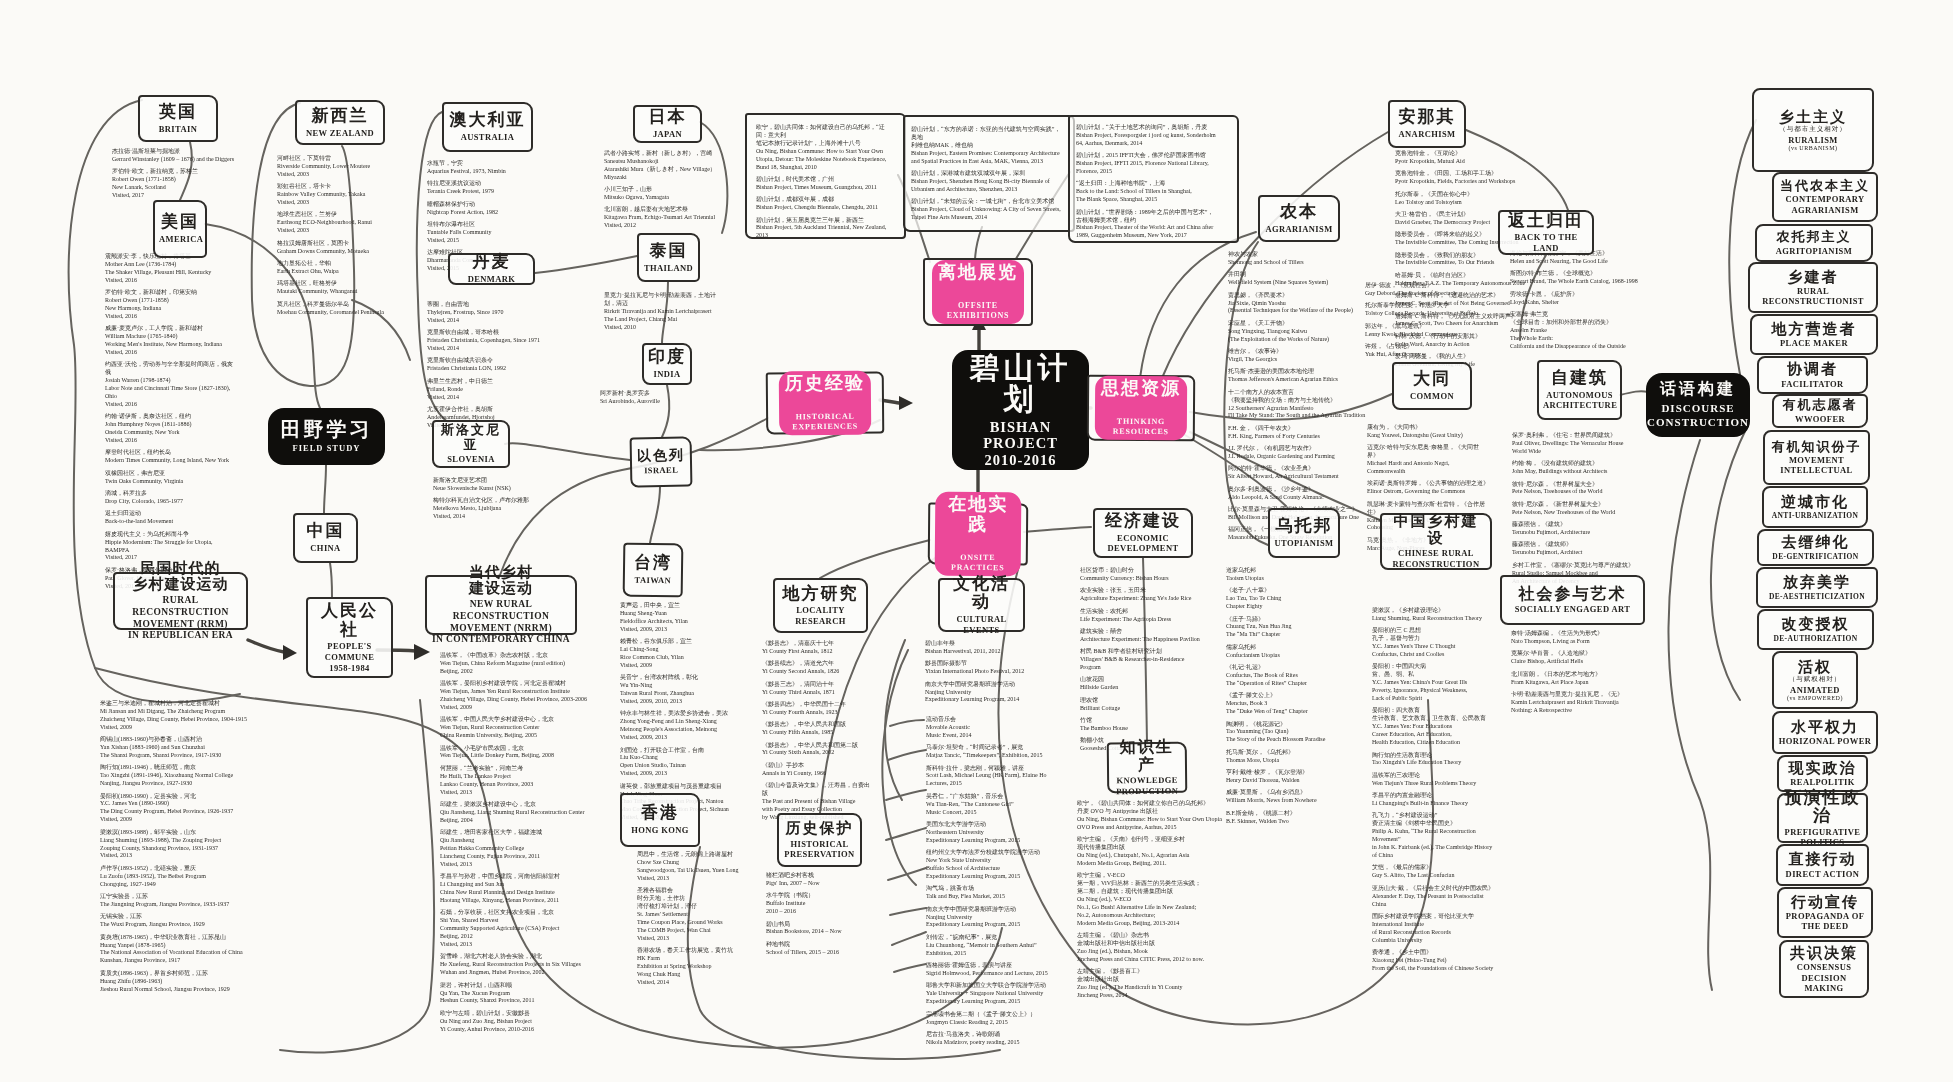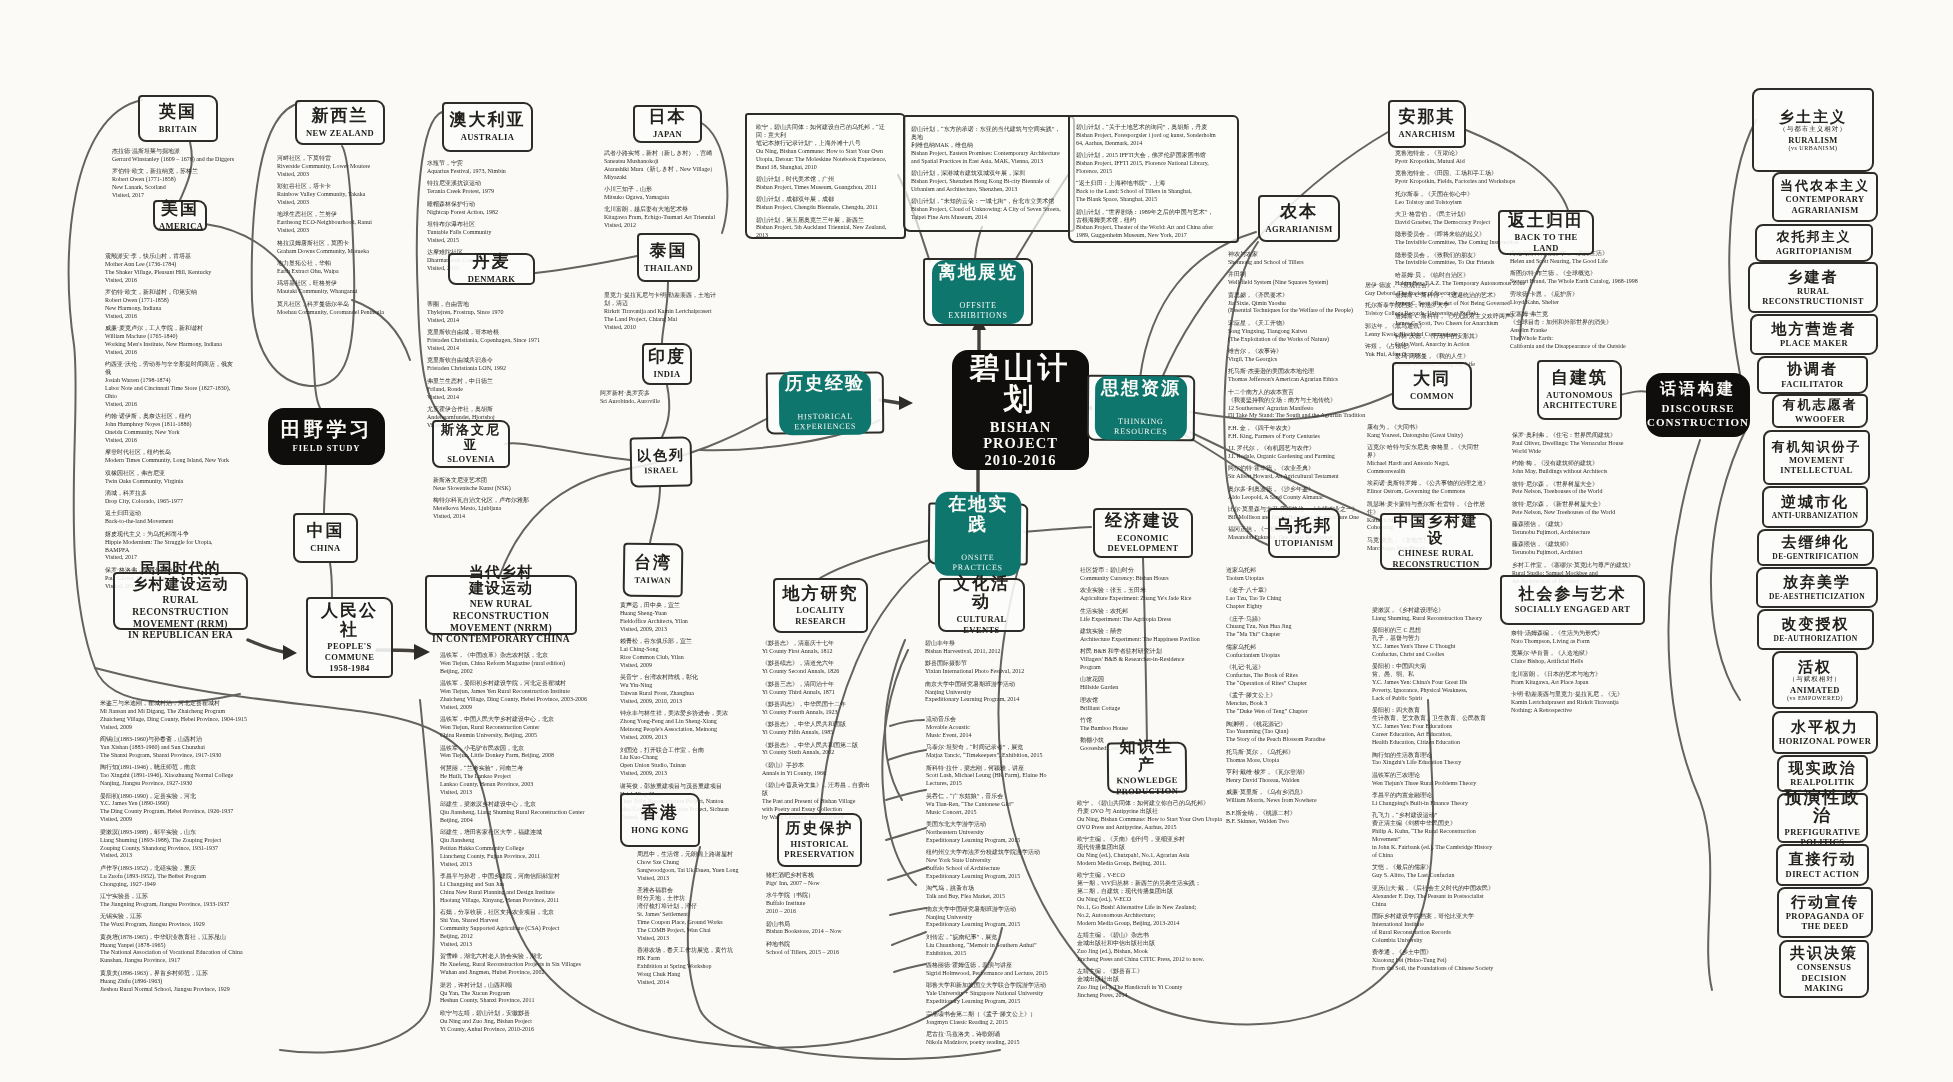--- a/index.html
+++ b/index.html
@@ -11,23 +11,23 @@
        display:flex;flex-direction:column;justify-content:center;border-radius:4px 9px 5px 8px;}
   .box .cn{font-weight:bold;font-size:17px;letter-spacing:2px;line-height:1.1;}
   .box .en{font-weight:bold;font-size:8.5px;letter-spacing:.4px;line-height:1.25;margin-top:2px;white-space:pre-line;}
   .box.big .cn{font-size:15px;letter-spacing:1px;}
   .box.big .en{font-size:9.5px;}
   .blk{background:#0f0e0c;color:#fbfaf7;border-radius:16px;display:flex;flex-direction:column;
        align-items:center;justify-content:center;padding:4px 8px;}
   .blk .cn{font-weight:bold;font-size:20px;letter-spacing:3px;line-height:1.05;}
   .blk .en{font-weight:bold;font-size:8.5px;letter-spacing:1px;margin-top:3px;line-height:1.3;white-space:pre-line;}
   .frame{border:2px solid #2e2c29;background:rgba(252,252,250,.9);display:flex;align-items:center;justify-content:center;padding:5px;border-radius:3px 7px 4px 8px;}
-  .frame .blb{background:#0f766e;color:#fbfaf7;border-radius:13px;padding:3px 6px;}
+  .frame .blb{background:#ec4899;color:#fbfaf7;border-radius:13px;padding:3px 6px;}
   .frame .cn{font-weight:bold;font-size:18px;letter-spacing:2px;line-height:1.1;}
-  .frame .en{font-weight:normal;font-size:8px;letter-spacing:.8px;margin-top:19px;line-height:1.25;white-space:pre-line;}
+  .frame .en{font-weight:bold;font-size:8px;letter-spacing:.8px;margin-top:19px;line-height:1.25;white-space:pre-line;}
   #bishan .cn{font-size:30px;letter-spacing:4px;}
   #bishan .en{font-size:14.5px;line-height:1.15;margin-top:4px;}
   .term{border:2px solid #2e2c29;background:rgba(252,252,250,.9);display:flex;flex-direction:column;
         justify-content:center;padding:2px 4px;border-radius:8px 5px 9px 6px;}
   .term .cn{font-weight:bold;font-size:15px;letter-spacing:2px;line-height:1.1;}
   .term .nt{font-size:6.5px;letter-spacing:1px;}
   .term .en{font-weight:bold;font-size:8.5px;letter-spacing:.4px;line-height:1.2;margin-top:1px;}
   .term .nt2{font-size:6px;letter-spacing:.5px;}
   .list{position:absolute;z-index:2;font-size:6px;line-height:1.32;color:#2c2a27;text-align:left;}
   .list .li{margin-bottom:4.5px;white-space:pre-line;}
@@ -154,21 +154,21 @@
   <div class="blk" style="left:1646px;top:373px;width:104px;height:64px">
     <span class="cn" style="font-size:16px">话语构建</span>
     <span class="en" style="font-size:11px">DISCOURSE
 CONSTRUCTION</span>
   </div>
 
   <div class="box" style="left:138px;top:95px;width:80px;height:47px">
       <span class="cn">英国</span>
       <span class="en">BRITAIN</span>
     </div>
-  <div class="box" style="left:153px;top:200px;width:54px;height:31px">
+  <div class="box" style="left:153px;top:200px;width:54px;height:58px">
       <span class="cn">美国</span>
       <span class="en">AMERICA</span>
     </div>
   <div class="box" style="left:295px;top:100px;width:90px;height:45px">
       <span class="cn">新西兰</span>
       <span class="en">NEW ZEALAND</span>
     </div>
   <div class="box" style="left:442px;top:102px;width:91px;height:50px">
       <span class="cn">澳大利亚</span>
       <span class="en">AUSTRALIA</span>

